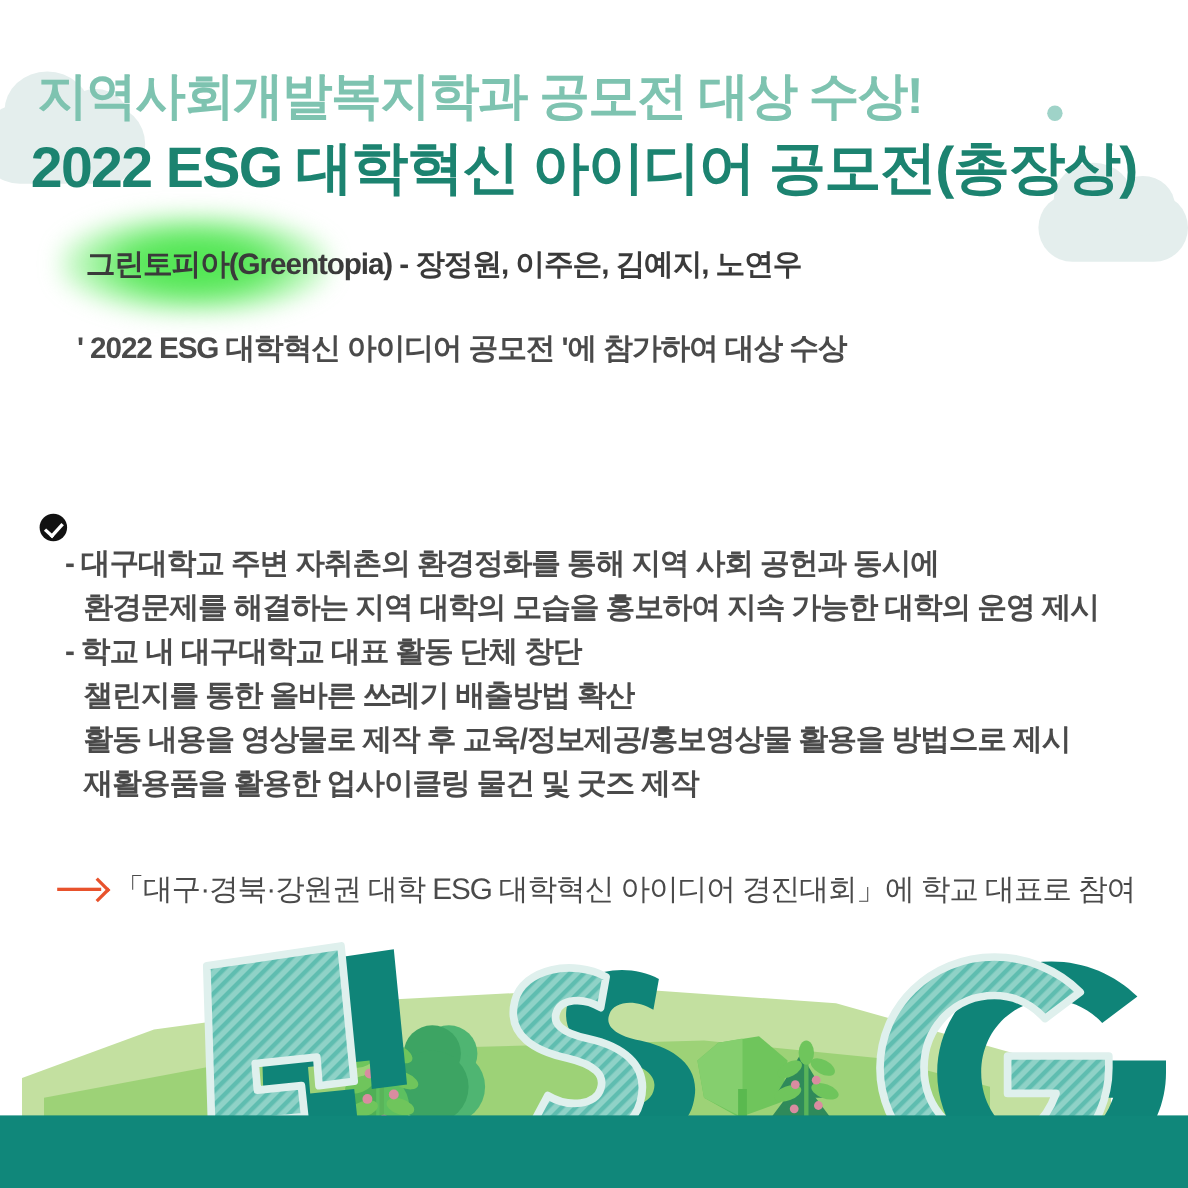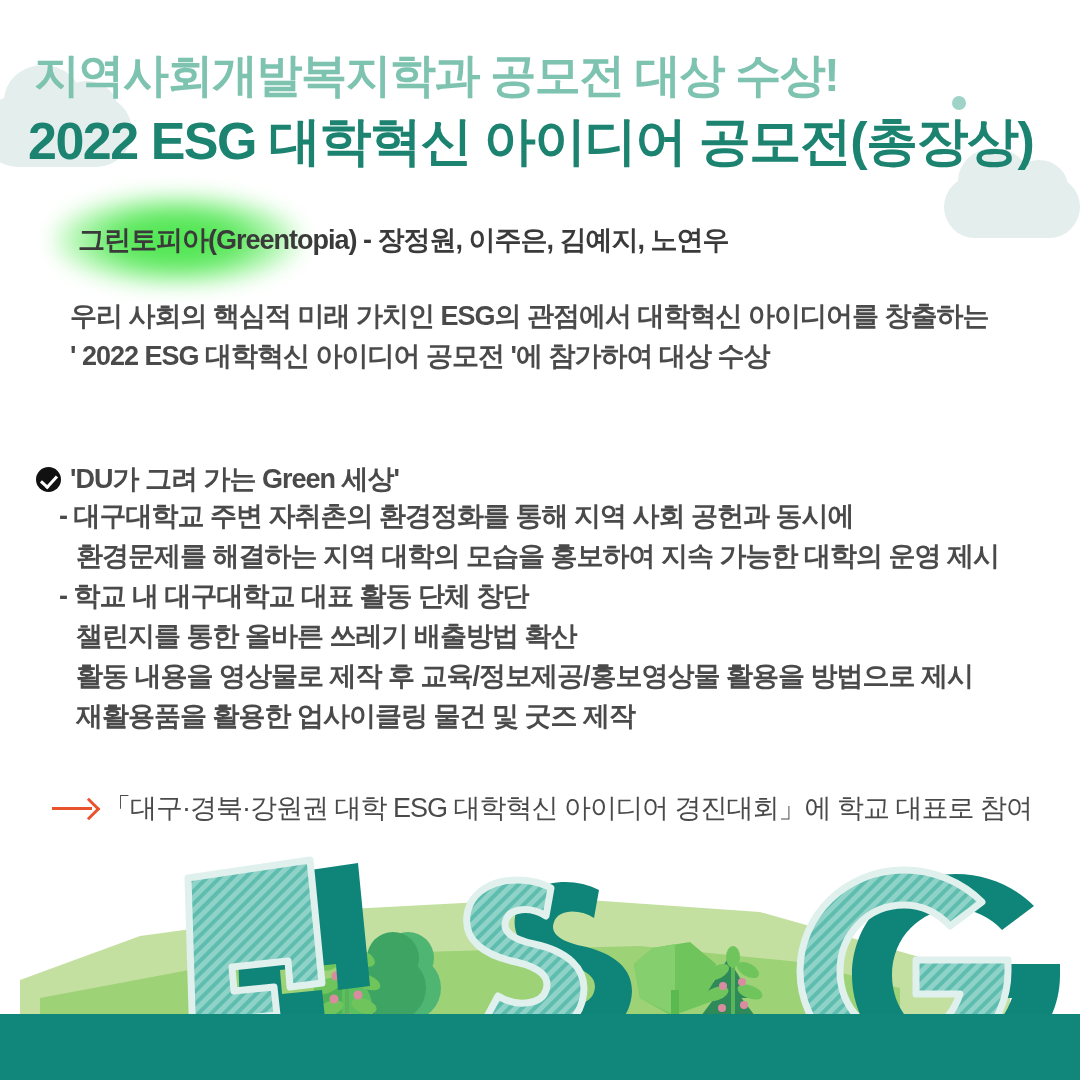--- a/index.html
+++ b/index.html
@@ -14,21 +14,21 @@
   .cloud { position:absolute; background:#e4eeed; border-radius:50%; }
   #cloud-left  { left:-18px; top:95px;  width:150px; height:72px; border-radius:46px; }
   #cloud-left::before { content:""; position:absolute; left:22px; top:-30px; width:78px; height:72px; background:#e4eeed; border-radius:50%; }
   #cloud-left::after  { content:""; position:absolute; left:74px; top:-14px; width:62px; height:58px; background:#e4eeed; border-radius:50%; }
   #cloud-right { left:944px; top:176px; width:136px; height:62px; border-radius:40px; }
   #cloud-right::before { content:""; position:absolute; left:14px; top:-28px; width:72px; height:66px; background:#e4eeed; border-radius:50%; }
   #cloud-right::after  { content:""; position:absolute; left:66px; top:-16px; width:58px; height:54px; background:#e4eeed; border-radius:50%; }
   #cloud-dot { position:absolute; left:952px; top:96px; width:14px; height:14px; background:#9fd3c8; border-radius:50%; }
 
   
-  #title-block { position:absolute; left:0; top:44px; width:872px; text-align:center; z-index:5; }
+  #title-block { position:absolute; left:0; top:56px; width:872px; text-align:center; z-index:5; }
   #title-line-1 {
     display:block; color:#7ec3b0; font-size:46px; font-weight:bold;
     letter-spacing:-1.5px; line-height:62px; white-space:nowrap;
   }
   #title-line-2 {
     display:block; color:#1c8370; font-size:52px; font-weight:bold;
     letter-spacing:-1.5px; line-height:70px; white-space:nowrap;margin-left:28px;
   }
 
   
@@ -94,28 +94,26 @@
   <span id="title-line-1">지역사회개발복지학과 공모전 대상 수상!</span>
   <span id="title-line-2">2022 ESG 대학혁신 아이디어 공모전(총장상)</span>
 </div>
 
 <div id="team-row">
   <div id="team-glow"></div>
   <span id="team-text">그린토피아(Greentopia) - 장정원, 이주은, 김예지, 노연우</span>
 </div>
 
 <div class="section" id="section-activity">
-  <div class="body-line indent-1">우리 사회의 핵심적 미래 가치인 ESG의 관점에서 대학혁신 아이디어를 창출하는</div>
   <div class="body-line indent-1">' 2022 ESG 대학혁신 아이디어 공모전 '에 참가하여 대상 수상</div>
 </div>
 
 <div class="section" id="section-du">
   <div class="bullet-row">
     <span class="check-icon"></span>
-    <span class="bullet-head">'DU가 그려 가는 Green 세상'</span>
   </div>
   <div class="body-line indent-2">- 대구대학교 주변 자취촌의 환경정화를 통해 지역 사회 공헌과 동시에</div>
   <div class="body-line indent-3">환경문제를 해결하는 지역 대학의 모습을 홍보하여 지속 가능한 대학의 운영 제시</div>
   <div class="body-line indent-2">- 학교 내 대구대학교 대표 활동 단체 창단</div>
   <div class="body-line indent-3">챌린지를 통한 올바른 쓰레기 배출방법 확산</div>
   <div class="body-line indent-3">활동 내용을 영상물로 제작 후 교육/정보제공/홍보영상물 활용을 방법으로 제시</div>
   <div class="body-line indent-3">재활용품을 활용한 업사이클링 물건 및 굿즈 제작</div>
 </div>
 
 <div id="conclusion-row">

